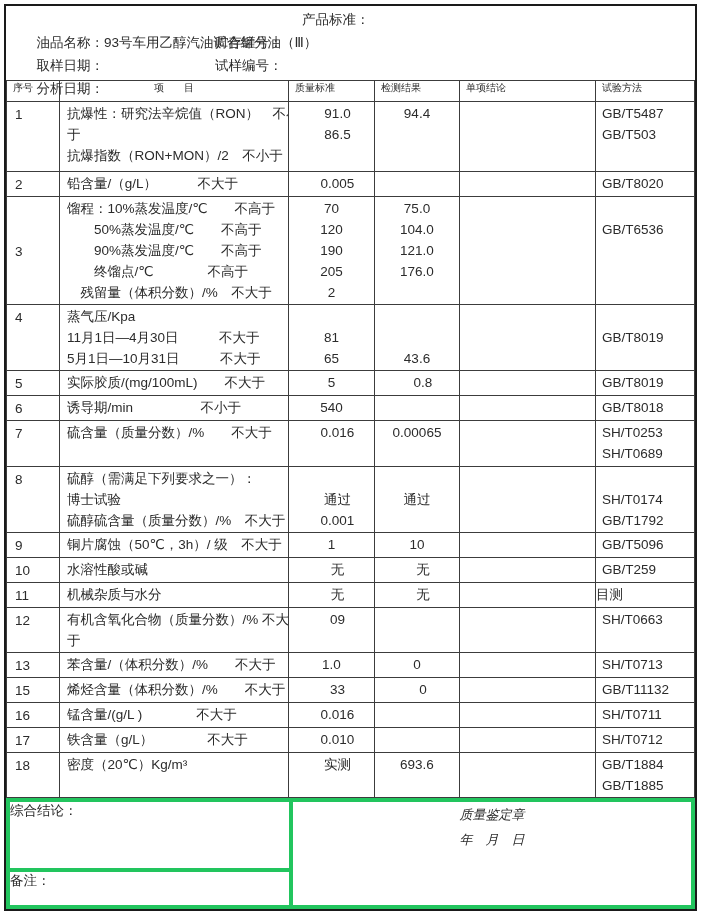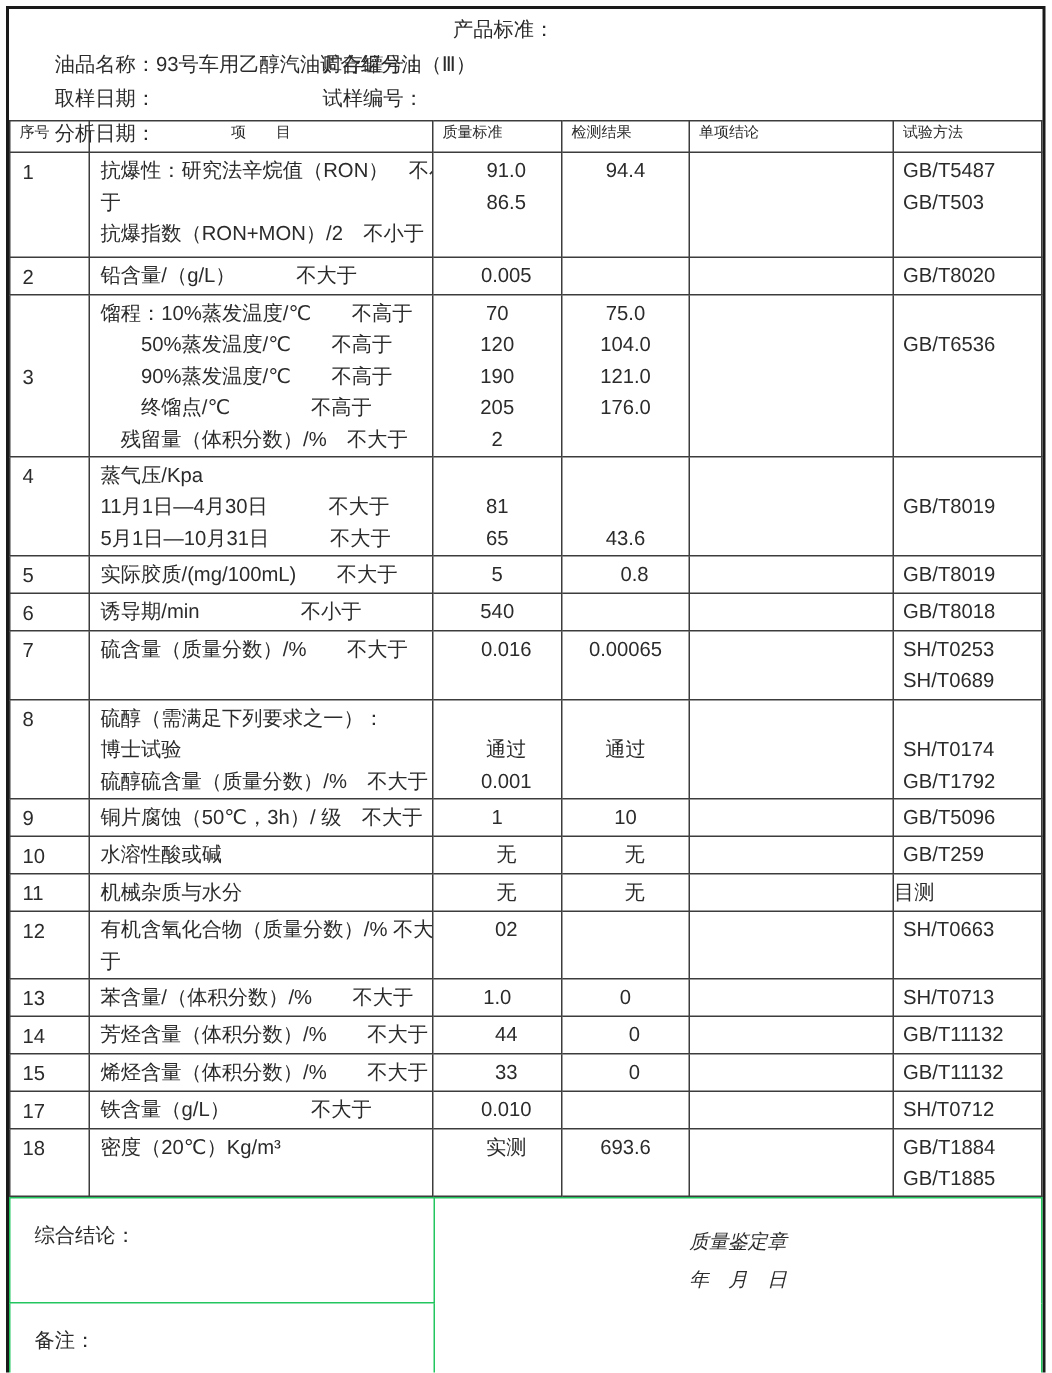--- a/index.html
+++ b/index.html
@@ -33,21 +33,21 @@
   tbody tr:nth-child(3){height:105px;} tbody tr:nth-child(4){height:65px;}
   tbody tr:nth-child(5){height:25px;}  tbody tr:nth-child(6){height:25px;}
   tbody tr:nth-child(7){height:46px;}  tbody tr:nth-child(8){height:65px;}
   tbody tr:nth-child(9){height:25px;}  tbody tr:nth-child(10){height:23px;}
   tbody tr:nth-child(11){height:22px;} tbody tr:nth-child(12){height:43px;margin-left:40px;}
   tbody tr:nth-child(13){height:24px;} tbody tr:nth-child(14){height:25px;}
   tbody tr:nth-child(15){height:23px;} tbody tr:nth-child(16){height:23px;}
   tbody tr:nth-child(17){height:23px;} tbody tr:nth-child(18){height:44px;}
   .main td{padding-top:1px;padding-bottom:1px;}
   
-  .foot1 td,.foot2 td{border:1px solid #22c55e;padding:16px;vertical-align:top;overflow:hidden;font-size:13.5px;}
+  .foot1 td,.foot2 td{border:4px solid #22c55e;padding:0;vertical-align:top;overflow:hidden;font-size:13.5px;}
   .fc1{height:32px;padding:7px 0 0 8px;}
   .fc2{height:33px;padding:8px 0 0 8px;}
   .stamp{text-align:center;vertical-align:top;}
   .stamp div{line-height:25px;font-size:13px;font-style:italic;}
   .stamp{padding-top:10px;}
 </style>
 </head>
 <body>
 
 <div class="sheet">
@@ -364,21 +364,21 @@
         </tr>
         <tr>
           <td>
             <div class="serial">12</div>
           </td>
           <td>
             <div class="ln it">有机含氧化合物（质量分数）/% 不大</div>
             <div class="ln it">于</div>
           </td>
           <td>
-            <div class="ln nm al">02</div>
+            <div class="ln nm al">09</div>
             <div class="ln nm">&nbsp;</div>
           </td>
           <td>
             <div class="ln nm">&nbsp;</div>
             <div class="ln nm">&nbsp;</div>
           </td>
           <td>
             <div class="ln">&nbsp;</div>
             <div class="ln">&nbsp;</div>
           </td>
@@ -402,56 +402,56 @@
           </td>
           <td>
             <div class="ln">&nbsp;</div>
           </td>
           <td>
             <div class="ln me">SH/T0713</div>
           </td>
         </tr>
         <tr>
           <td>
-            <div class="serial">14</div>
-          </td>
-          <td>
-            <div class="ln it">芳烃含量（体积分数）/%　　不大于</div>
-          </td>
-          <td>
-            <div class="ln nm al">44</div>
+            <div class="serial">15</div>
+          </td>
+          <td>
+            <div class="ln it">烯烃含量（体积分数）/%　　不大于</div>
+          </td>
+          <td>
+            <div class="ln nm al">33</div>
           </td>
           <td>
             <div class="ln nm al">0</div>
           </td>
           <td>
             <div class="ln">&nbsp;</div>
           </td>
           <td>
             <div class="ln me">GB/T11132</div>
           </td>
         </tr>
         <tr>
           <td>
-            <div class="serial">15</div>
-          </td>
-          <td>
-            <div class="ln it">烯烃含量（体积分数）/%　　不大于</div>
-          </td>
-          <td>
-            <div class="ln nm al">33</div>
-          </td>
-          <td>
-            <div class="ln nm al">0</div>
-          </td>
-          <td>
-            <div class="ln">&nbsp;</div>
-          </td>
-          <td>
-            <div class="ln me">GB/T11132</div>
+            <div class="serial">16</div>
+          </td>
+          <td>
+            <div class="ln it">锰含量/(g/L )　　　　不大于</div>
+          </td>
+          <td>
+            <div class="ln nm al">0.016</div>
+          </td>
+          <td>
+            <div class="ln nm">&nbsp;</div>
+          </td>
+          <td>
+            <div class="ln">&nbsp;</div>
+          </td>
+          <td>
+            <div class="ln me">SH/T0711</div>
           </td>
         </tr>
         <tr>
           <td>
             <div class="serial">17</div>
           </td>
           <td>
             <div class="ln it">铁含量（g/L）　　　　不大于</div>
           </td>
           <td>

